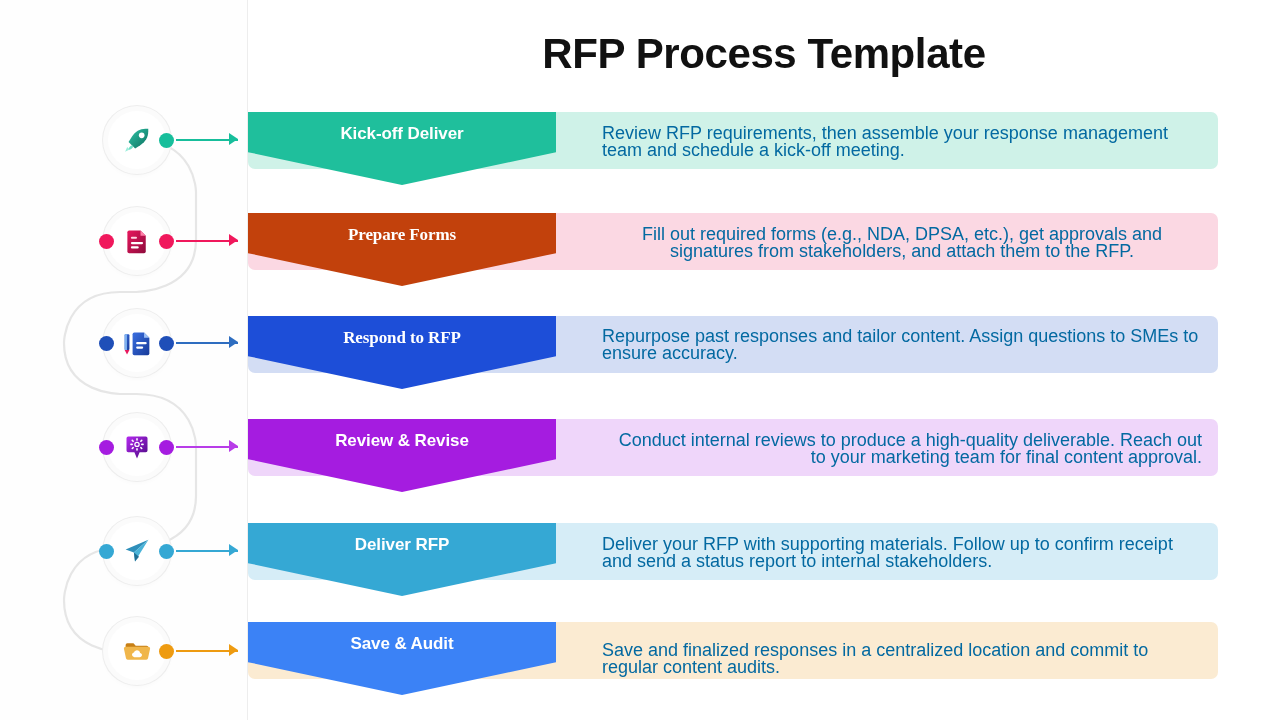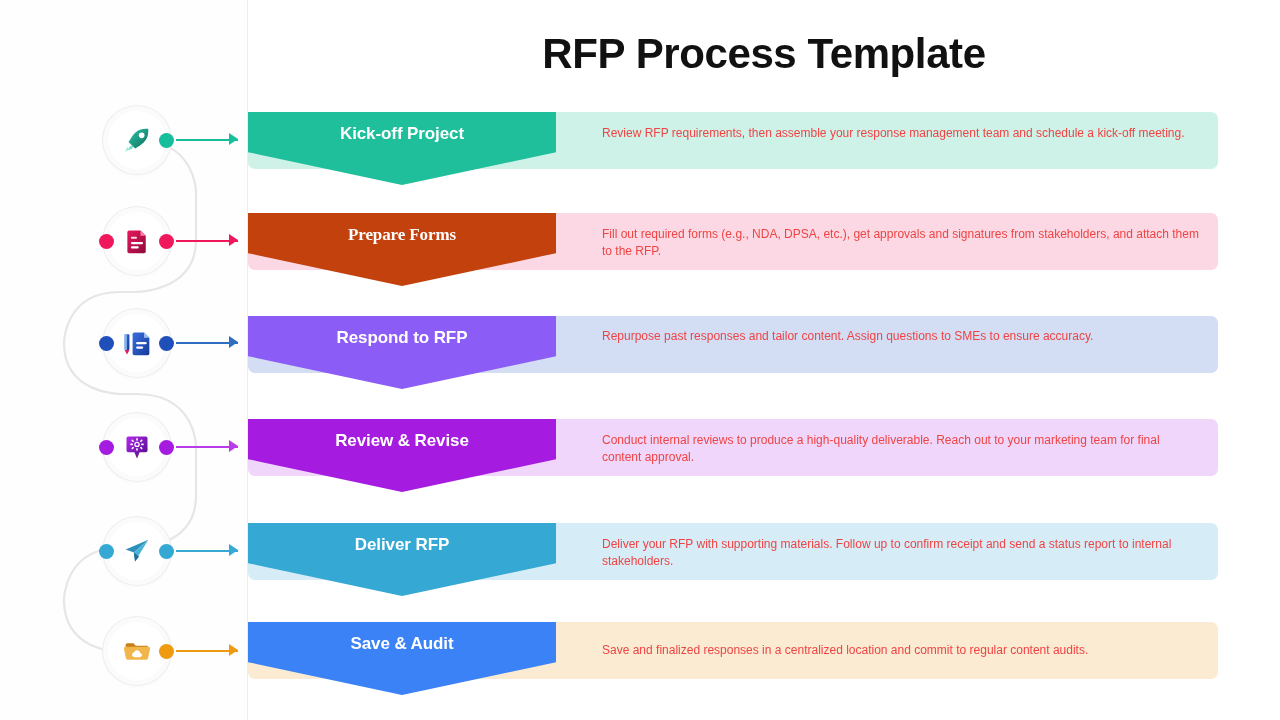--- a/index.html
+++ b/index.html
@@ -77,21 +77,21 @@
     display:flex; align-items:flex-start; justify-content:center;
   }
   .chev-label{
     margin-top:12px;
     color:#ffffff; font-size:17px; font-weight:bold;
     letter-spacing:-0.1px; white-space:nowrap;
   }
   .desc{
     position:absolute;
     left:354px; width:600px;
-    font-size:12px; line-height:17px; color:#ef4444;
+    font-size:18px; line-height:17px; color:#0369a1;
   }
 </style>
 </head>
 <body>
 
 <div id="left-rail">
 
   <svg id="snake-svg" viewBox="0 0 248 720" fill="none">
 
     <path d="M 136 140
@@ -236,47 +236,47 @@
       <div class="hd"></div>
   </div>
 </div>
 <div id="rail-divider"></div>
 
 <div id="page-title">RFP Process Template</div>
 
 <div class="row" style="top:112px;">
   <div class="band" style="background:#CFF2E8;"></div>
   <div class="chev" style="background:#1FBF9C;">
-    <span class="chev-label">Kick-off Project</span>
+    <span class="chev-label">Kick-off Deliver</span>
   </div>
   <div class="desc" style="top:13px;">Review RFP requirements, then assemble your response management team and schedule a kick-off meeting.</div>
 </div>
 
 <div class="row" style="top:213px;">
   <div class="band" style="background:#FBD8E3;"></div>
   <div class="chev" style="background:#c2410c;font-family:Liberation Serif, serif;">
     <span class="chev-label">Prepare Forms</span>
   </div>
-  <div class="desc" style="top:13px;">Fill out required forms (e.g., NDA, DPSA, etc.), get approvals and signatures from stakeholders, and attach them to the RFP.</div>
+  <div class="desc" style="top:13px;text-align:center;">Fill out required forms (e.g., NDA, DPSA, etc.), get approvals and signatures from stakeholders, and attach them to the RFP.</div>
 </div>
 
 <div class="row" style="top:316px;">
   <div class="band" style="background:#D3DDF4;"></div>
-  <div class="chev" style="background:#8b5cf6;">
+  <div class="chev" style="background:#1d4ed8;font-family:Liberation Serif, serif;">
     <span class="chev-label">Respond to RFP</span>
   </div>
   <div class="desc" style="top:12px;">Repurpose past responses and tailor content. Assign questions to SMEs to ensure accuracy.</div>
 </div>
 
 <div class="row" style="top:419px;">
   <div class="band" style="background:#EFD6FA;"></div>
   <div class="chev" style="background:#A51CE0;">
     <span class="chev-label">Review &amp; Revise</span>
   </div>
-  <div class="desc" style="top:13px;">Conduct internal reviews to produce a high-quality deliverable. Reach out to your marketing team for final content approval.</div>
+  <div class="desc" style="top:13px;text-align:right;">Conduct internal reviews to produce a high-quality deliverable. Reach out to your marketing team for final content approval.</div>
 </div>
 
 <div class="row" style="top:523px;">
   <div class="band" style="background:#D6EDF7;"></div>
   <div class="chev" style="background:#35A8D4;">
     <span class="chev-label">Deliver RFP</span>
   </div>
   <div class="desc" style="top:13px;">Deliver your RFP with supporting materials. Follow up to confirm receipt and send a status report to internal stakeholders.</div>
 </div>
 

